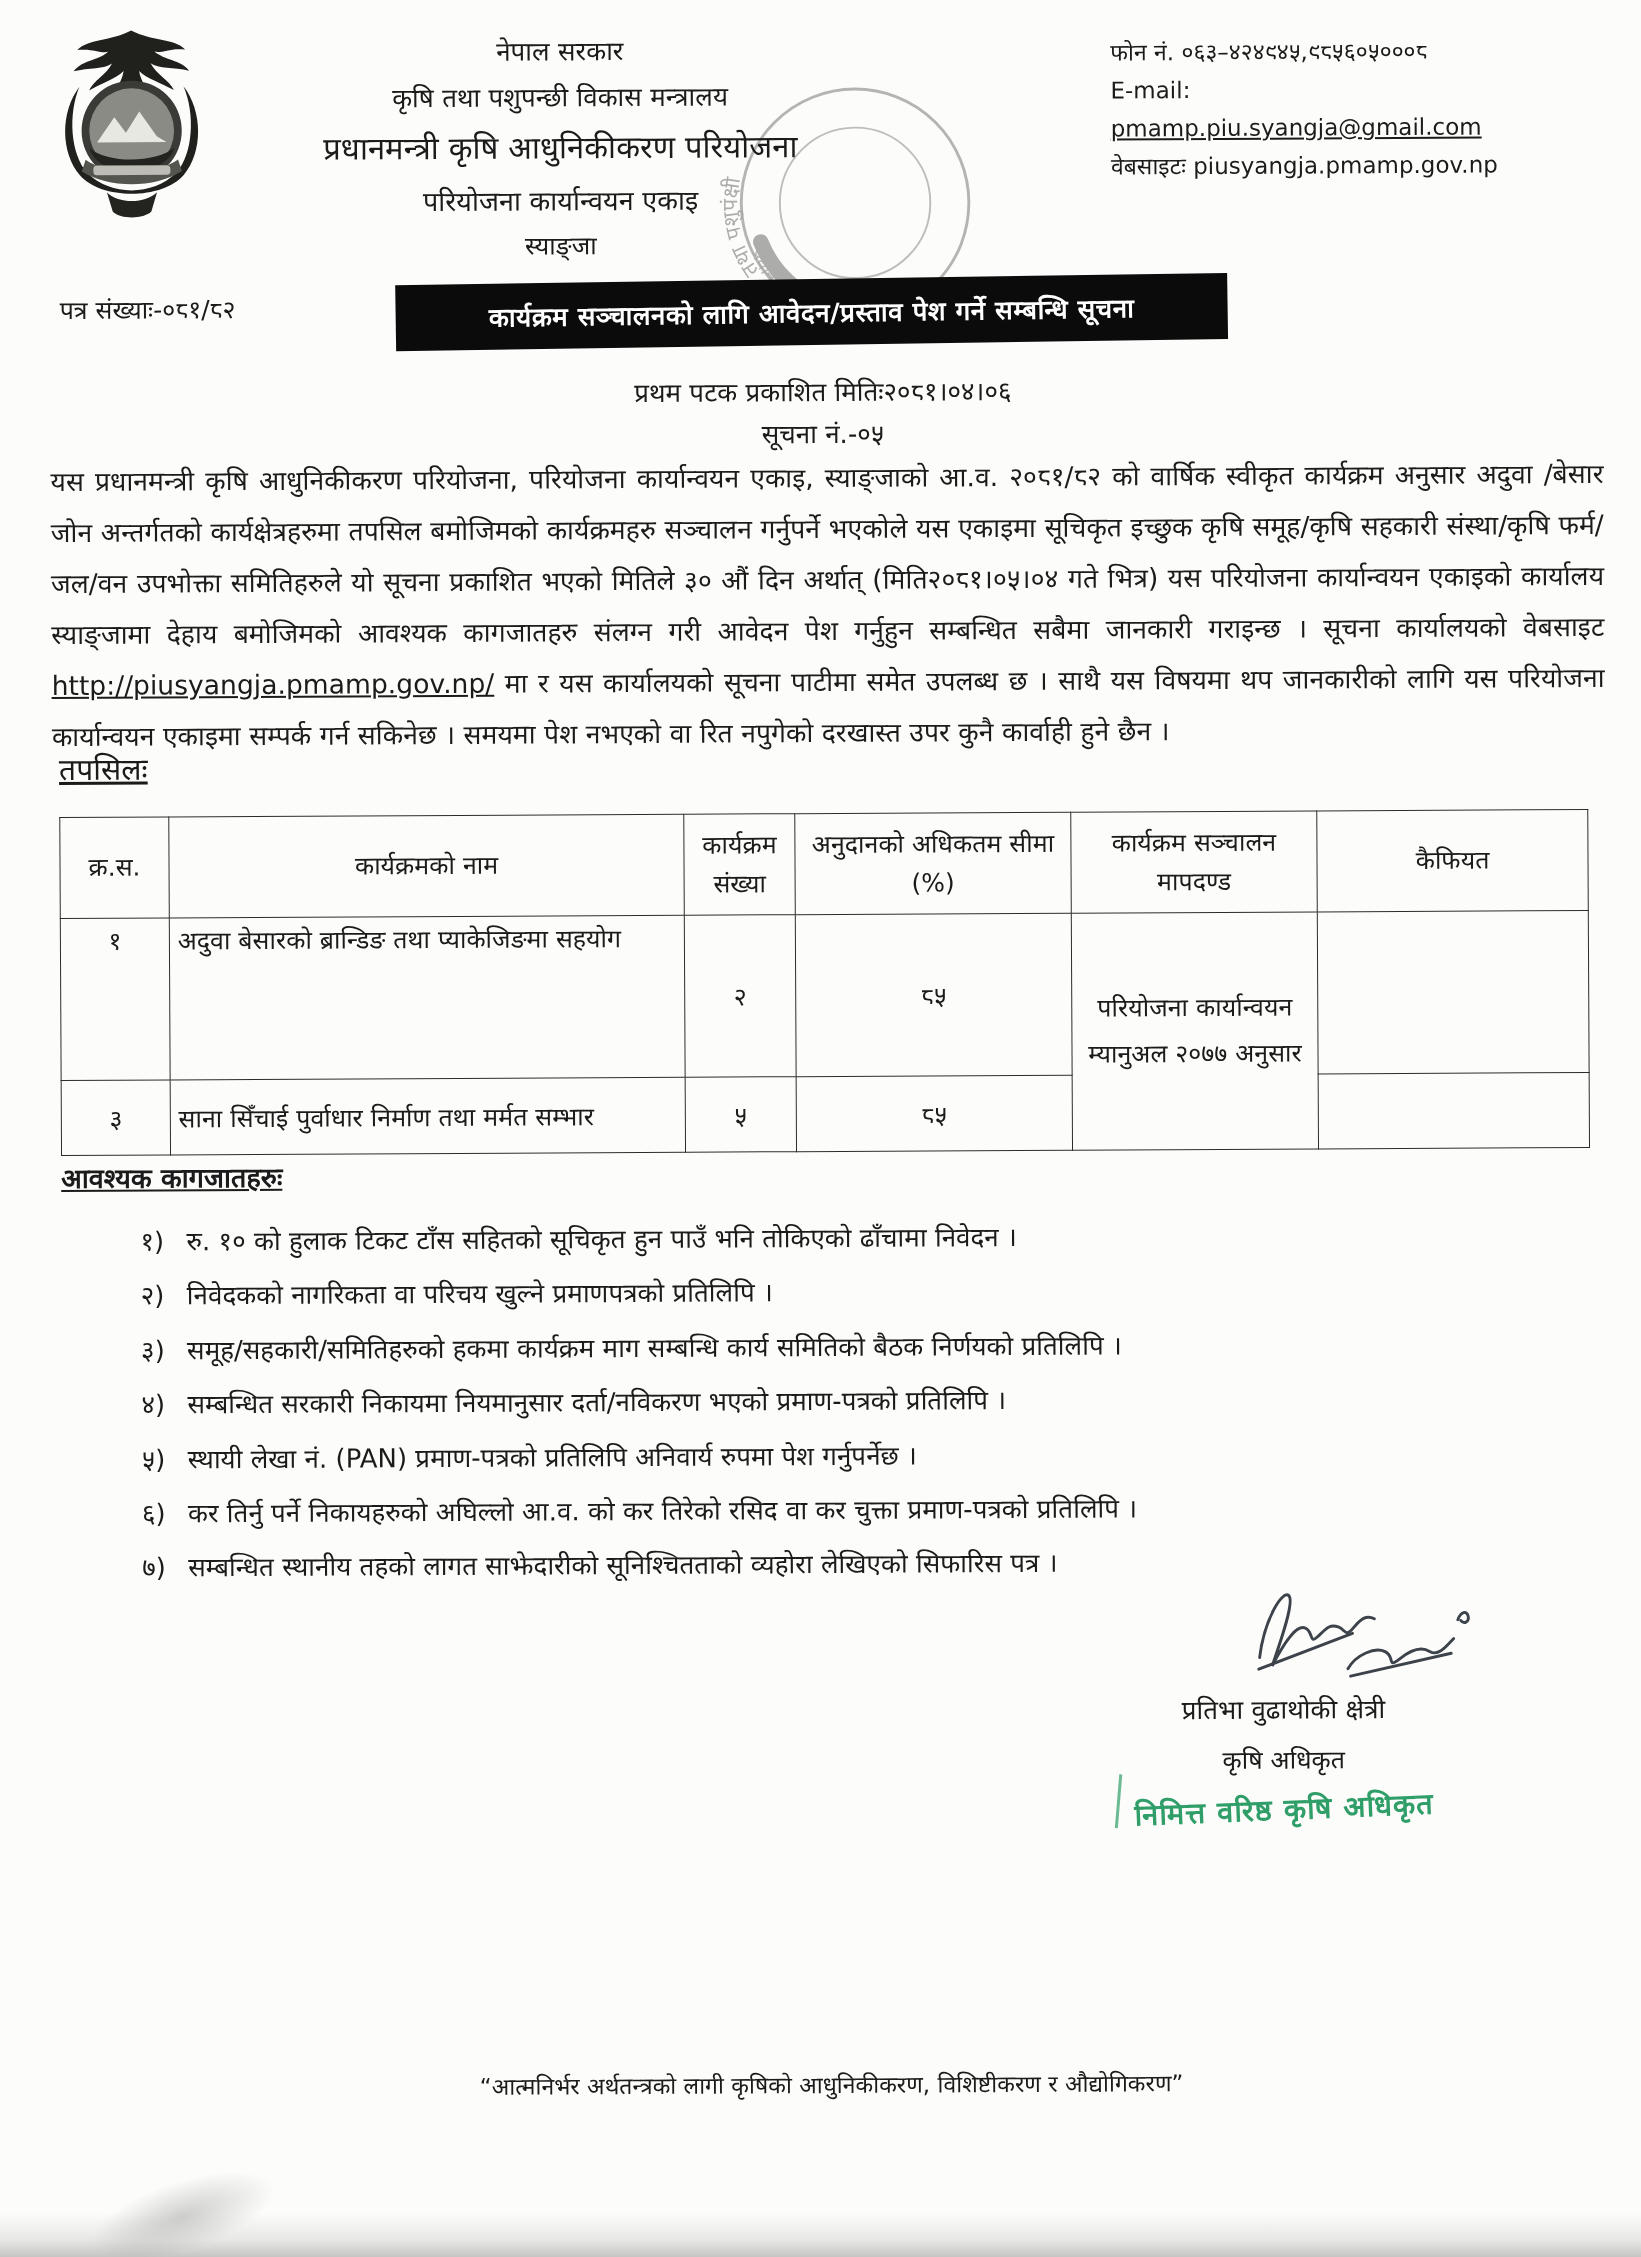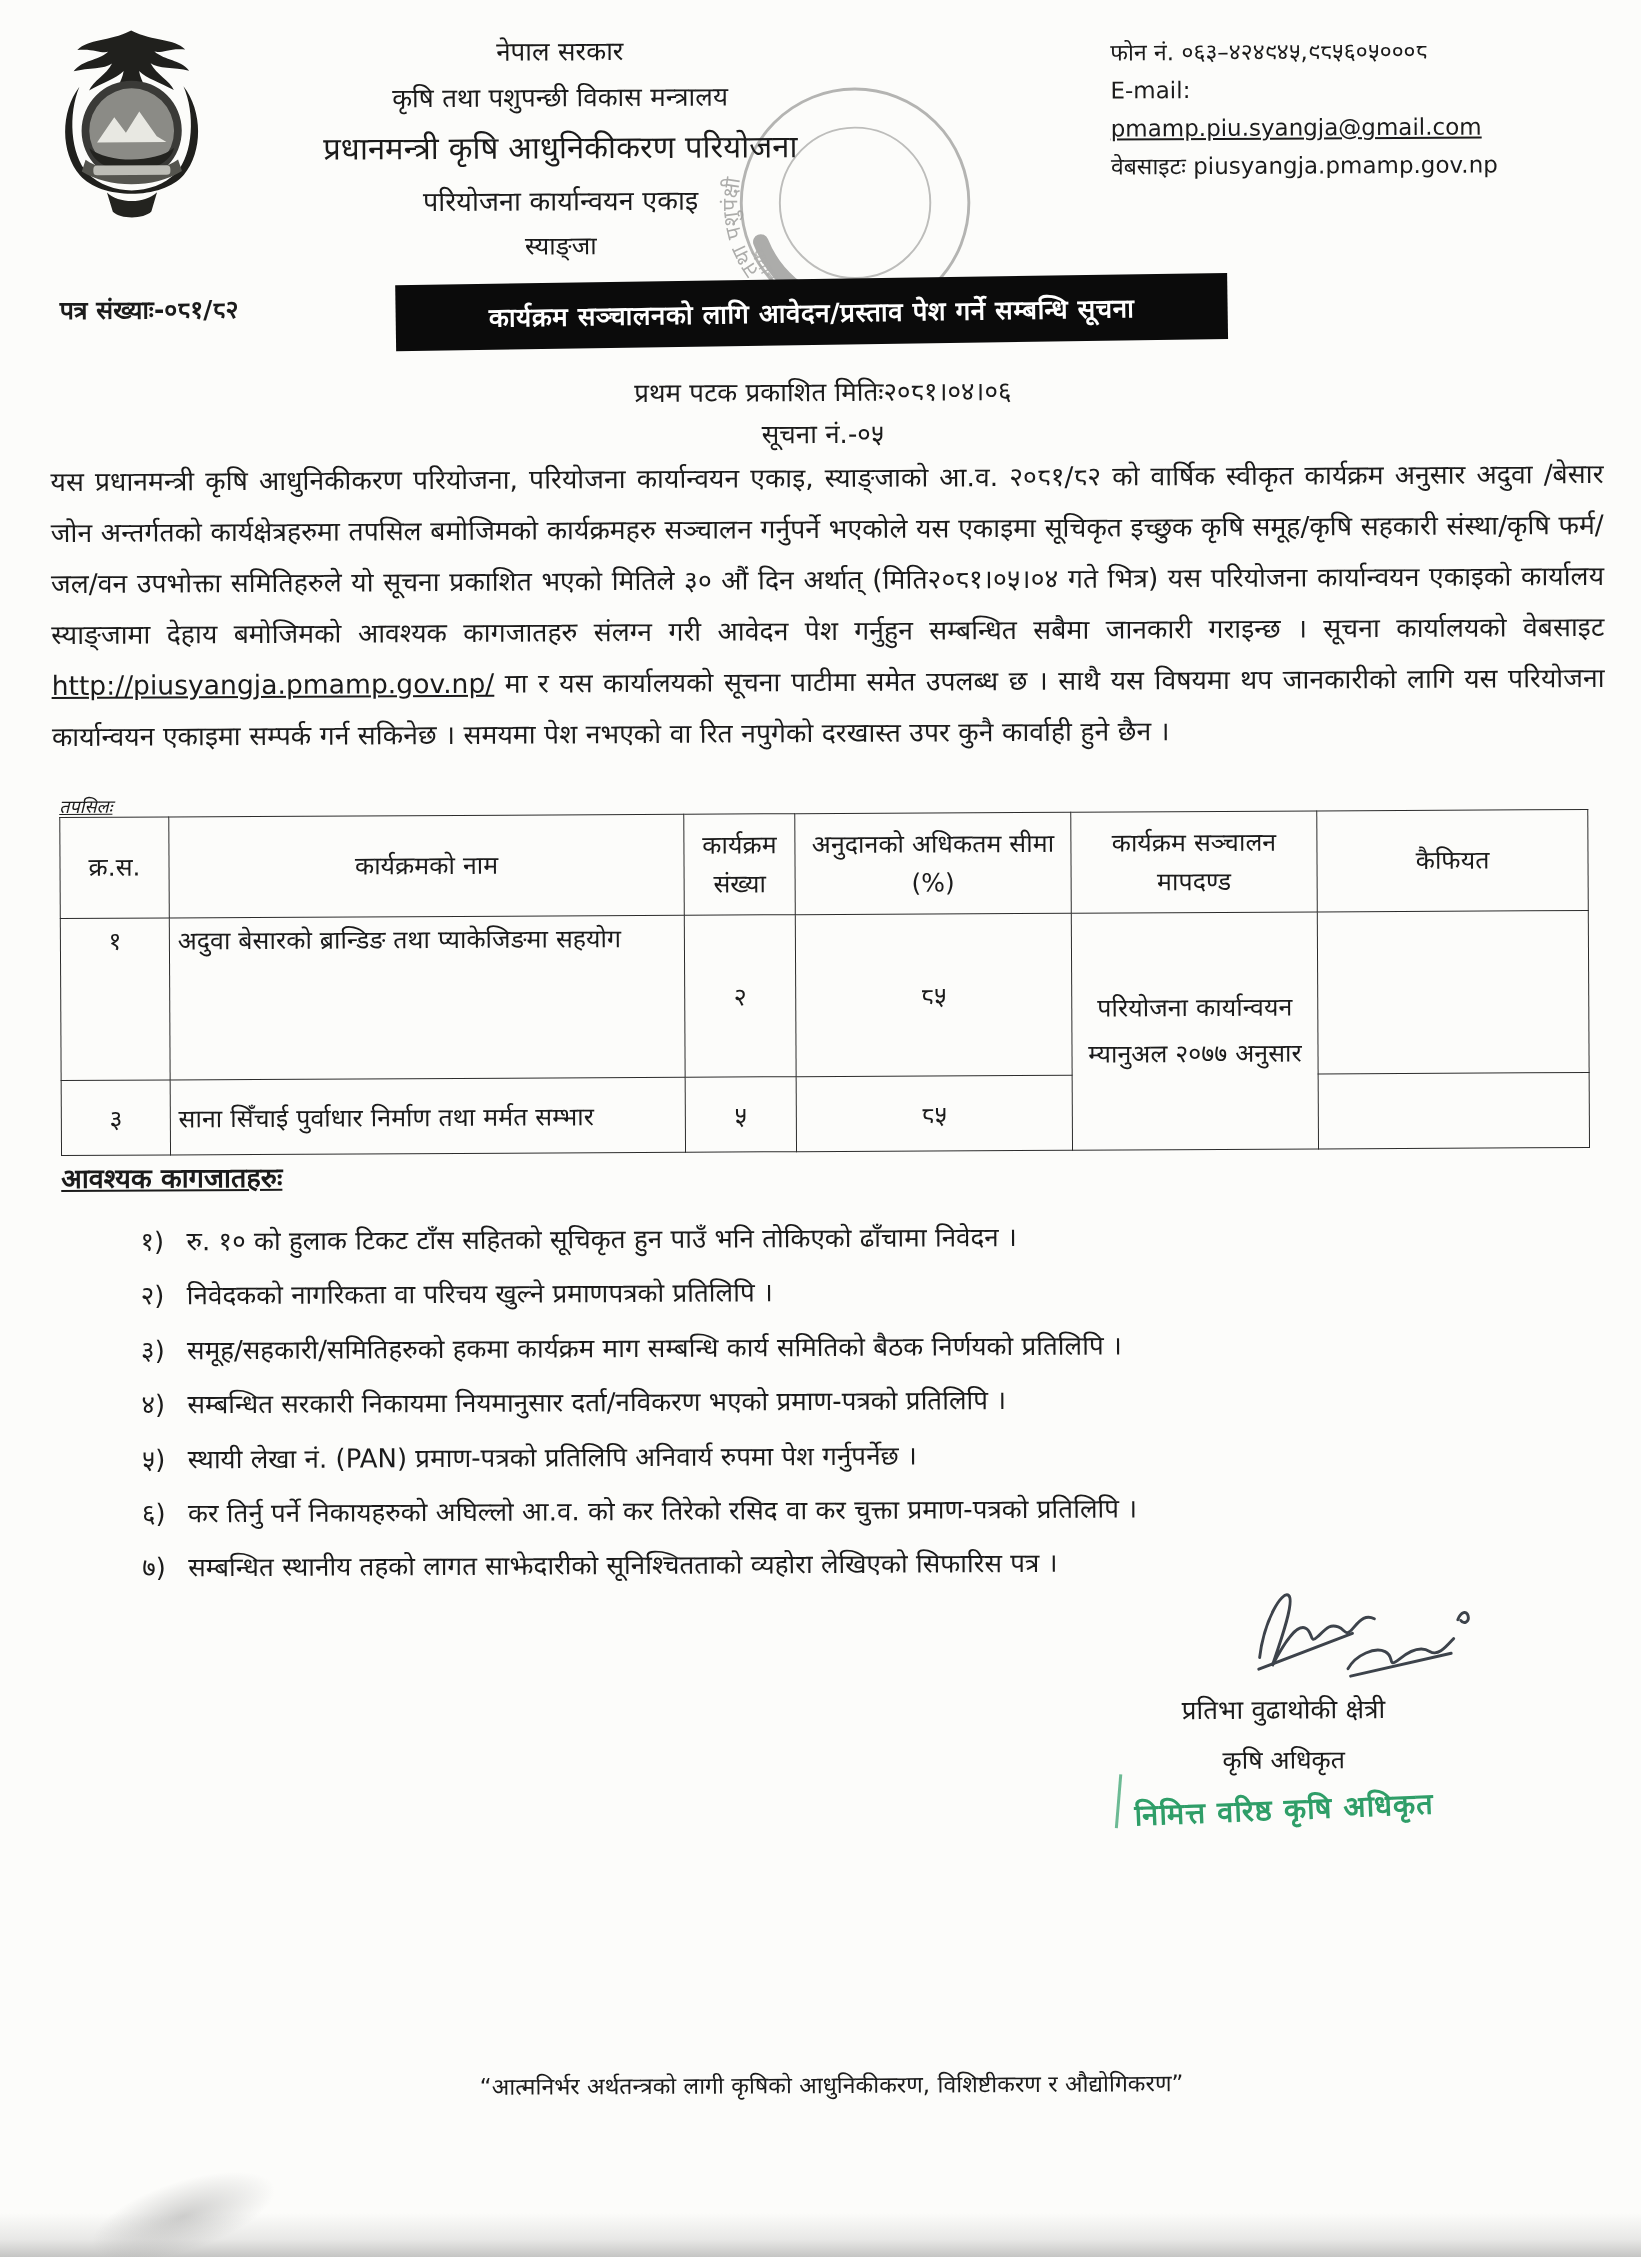--- a/index.html
+++ b/index.html
@@ -20,39 +20,39 @@
   .stamp{position:absolute;left:690px;top:68px;width:328px;height:270px;opacity:.55;z-index:0;}
   .hdr-center{position:absolute;left:299px;top:31px;width:521px;text-align:center;z-index:1;}
   .hdr-center .l1{font-size:26px;}
   .hdr-center .l2{font-size:26px;margin-top:9.7px;}
   .hdr-center .l3{font-size:31px;margin-top:11.6px;}
   .hdr-center .l4{font-size:27px;margin-top:13.5px;}
   .hdr-center .l5{font-size:25px;margin-top:9.7px;}
   .hdr-right{position:absolute;left:1110px;top:35px;width:425px;font-size:23px;line-height:38px;z-index:1;}
   .hdr-right .email a, .u{color:#1b1b1b;text-decoration:underline;}
 
-  .refno{position:absolute;left:58px;top:288px;font-size:25px;font-weight:bold;}
+  .refno{position:absolute;left:58px;top:288px;font-size:25px;}
   .banner{
     position:absolute;left:394px;top:279px;width:832px;height:66px;
     background:#0b0b0b;color:#ffffff;font-size:26px;font-weight:bold;
     display:flex;align-items:center;justify-content:center;
     transform:rotate(-0.55deg);letter-spacing:0.5px;
   }
   .centerline{position:absolute;left:9.7px;width:1622px;text-align:center;font-size:26px;}
   .pub{top:373px;}
   .noticeno{top:415px;}
 
   
   .bodytext{
     position:absolute;left:48px;top:452px;width:1553px;
     font-size:26.6px;line-height:51px;text-align:justify;
   }
 
   
-  .tapasil{position:absolute;left:55px;top:790px;font-size:18px;text-decoration:underline;font-style:italic;}
+  .tapasil{position:absolute;left:55px;top:744px;font-size:30px;text-decoration:underline;}
   table.main{
     position:absolute;left:55px;top:813px;width:1528px;
     border-collapse:collapse;table-layout:fixed;font-size:25px;
   }
   table.main th,table.main td{border:1.9px solid #2c2c2c;padding:3.9px 7.7px;}
   table.main th{font-weight:normal;text-align:center;vertical-align:middle;line-height:39px;height:92px;}
   table.main .r1{height:162px;}
   table.main .r2{height:75px;}
   .cell-top{vertical-align:top;padding-top:11.6px;}
   .cell-mid{vertical-align:middle;text-align:center;}

